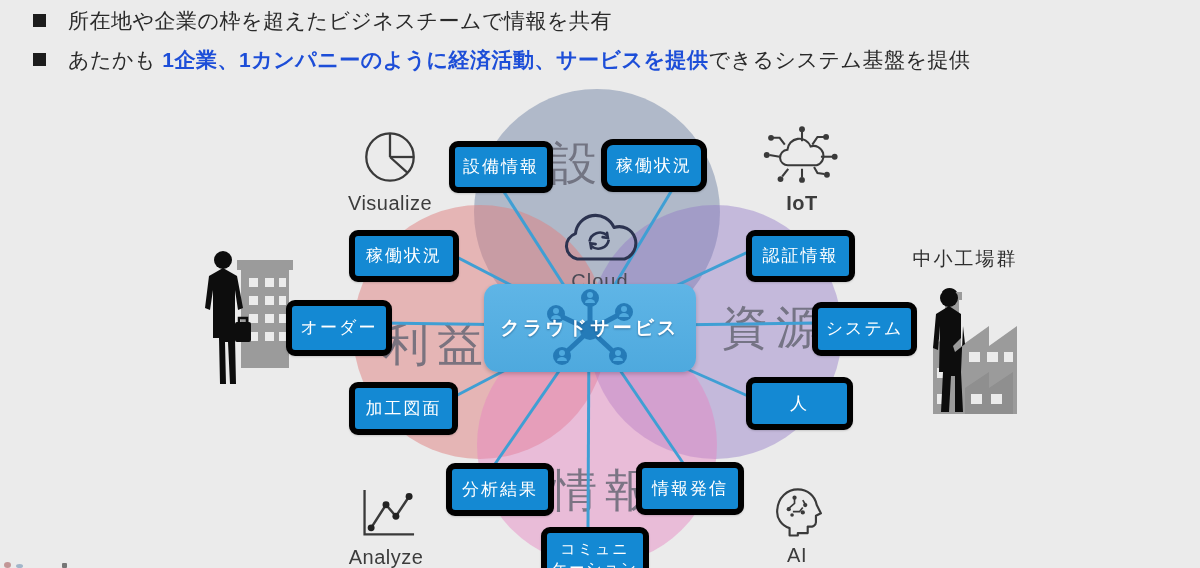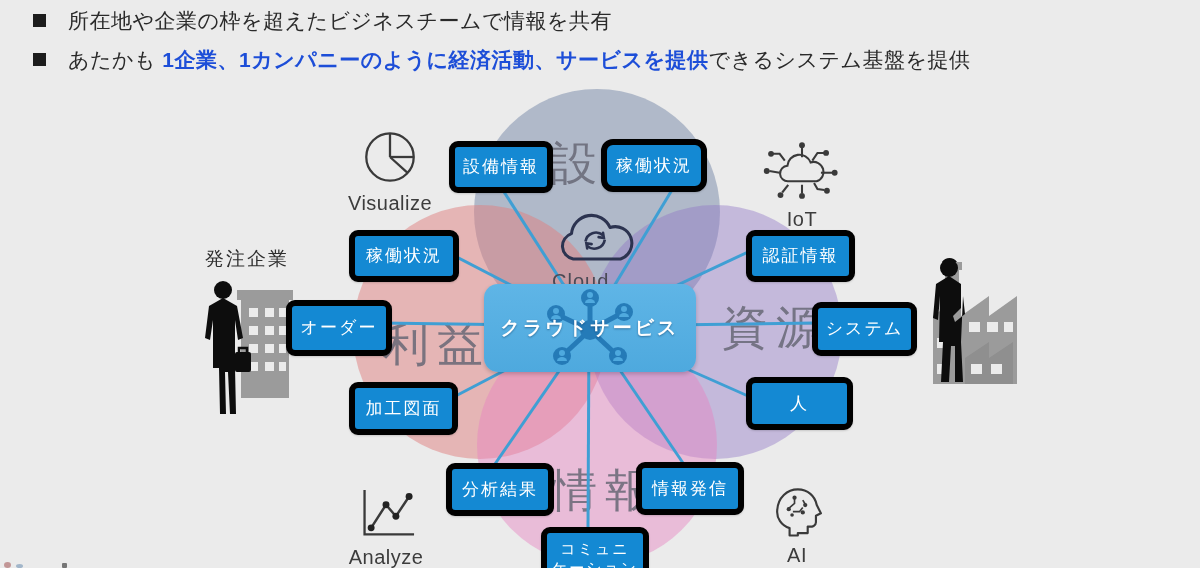--- a/index.html
+++ b/index.html
@@ -44,27 +44,27 @@
     background:linear-gradient(180deg,#5fb5e6,#4ea9de);
     border-radius:14px;box-shadow:0 2px 4px rgba(0,0,0,.2);
     display:flex;align-items:center;justify-content:center;
   }
   .center-box svg{position:absolute;left:50%;top:50%;transform:translate(-50%,-50%);}
   .center-label{
     position:relative;z-index:2;color:#fff;font-size:19px;font-weight:bold;
     letter-spacing:3px;text-shadow:0 1px 2px rgba(0,40,80,.45);
   }
   
-  .cloud-wrap{position:absolute;left:552px;top:210px;width:96px;z-index:4;text-align:left;text-decoration:underline;}
+  .cloud-wrap{position:absolute;left:552px;top:210px;width:96px;z-index:4;text-align:center;text-decoration:underline;}
   .cloud-label{font-size:20px;color:#4a4a55;margin-top:0px;letter-spacing:1px;}
   
   .corner{position:absolute;z-index:4;text-align:center;}
   .corner .lbl{font-size:20px;color:#3c3c3c;margin-top:2px;letter-spacing:.5px;}
   .ic-visualize{left:340px;top:128px;width:100px;}
-  .ic-iot{left:752px;top:140px;width:100px;}
+  .ic-iot{left:752px;top:124px;width:100px;font-weight:bold;}
   .ic-analyze{left:336px;top:486px;width:100px;}
   .ic-ai{left:752px;top:482px;width:90px;}
   
   .actor{position:absolute;z-index:4;text-align:center;}
   .actor .lbl{font-size:19px;color:#2e2e2e;letter-spacing:2px;margin-bottom:4px;}
   .actor-left{left:188px;top:246px;width:118px;}
   .actor-right{left:900px;top:246px;width:130px;}
   
   .speck{position:absolute;border-radius:50%;z-index:30;}
   .speck.red{left:4px;top:562px;width:7px;height:6px;background:rgba(160,80,80,.55);}
@@ -232,21 +232,20 @@
         <circle cx="32" cy="19" r="2.6"></circle>
       <circle cx="45" cy="28" r="2.6"></circle>
         <circle cx="42" cy="37" r="2.6"></circle>
         <circle cx="29" cy="40" r="2.2"></circle>
     </g>
   </svg>
   <div class="lbl">AI</div>
 </div>
 
 <div class="actor actor-left">
-  <div class="lbl">発注企業</div>
   <svg width="108" height="142" viewBox="0 0 108 142">
     <g fill="#9b9b9b">
       <rect x="44" y="14" width="56" height="10"></rect>
       <rect x="48" y="22" width="48" height="100"></rect>
     </g>
     <g fill="#ebebeb">
       <rect x="56" y="32" width="9" height="9"></rect>
         <rect x="72" y="32" width="9" height="9"></rect>
         <rect x="86" y="32" width="7" height="9"></rect>
       <rect x="56" y="50" width="9" height="9"></rect>
@@ -262,20 +261,21 @@
     <g fill="#0d0d0d">
       <circle cx="30" cy="14" r="9"></circle>
       <path d="M30 22 L16 30 L12 62 L17 64 L20 44 L20 92 L26 92 L27 138 L33 138 L32 96 L35 96 L37 138 L43 138 L42 92 L42 44 L45 64 L50 62 L44 30 Z"></path>
       <rect x="42" y="76" width="16" height="20" rx="2"></rect>
       <path d="M46 76 v-4 h8 v4" fill="none" stroke="#0d0d0d" stroke-width="2.5"></path>
     </g>
   </svg>
 </div>
 
 <div class="actor actor-right">
+  <div class="lbl">中小工場群</div>
   <svg width="124" height="142" viewBox="0 0 124 142">
     <g fill="#9b9b9b">
       <rect x="42" y="20" width="14" height="48"></rect>
       <rect x="39" y="16" width="20" height="8"></rect>
       <path d="M30 138 V70 L58 50 V70 L86 50 V70 L114 50 V138 Z"></path>
       <path d="M62 112 L86 96 V112 L110 96 V138 H62 Z" fill="#8f8f8f"></path>
     </g>
     <g fill="#ebebeb">
       <rect x="66" y="76" width="11" height="10"></rect>
         <rect x="84" y="76" width="11" height="10"></rect>

